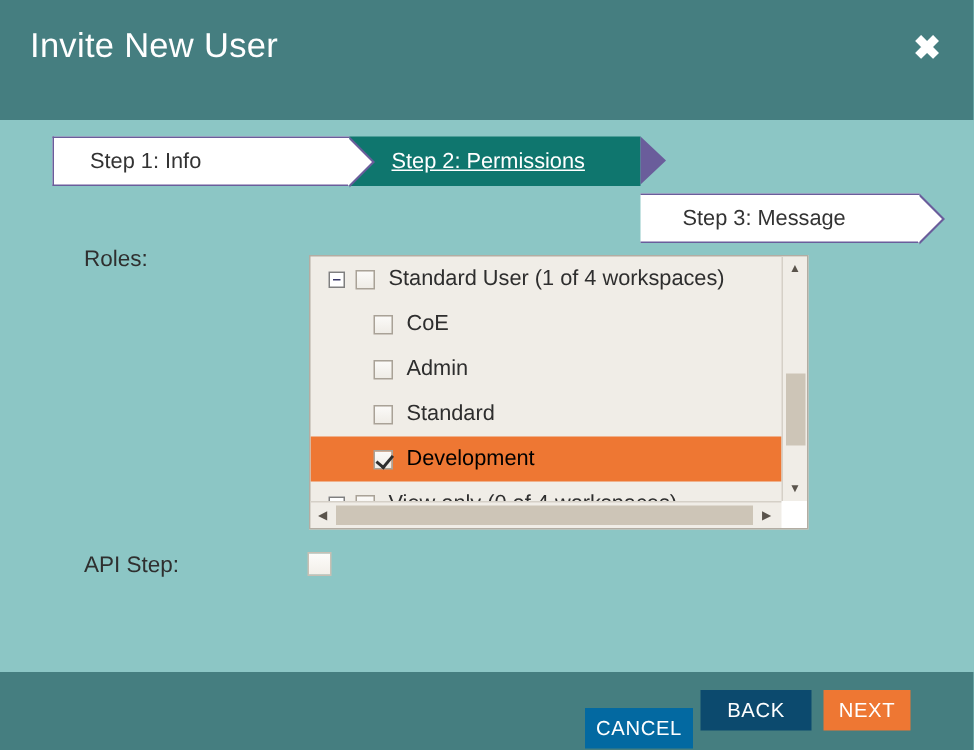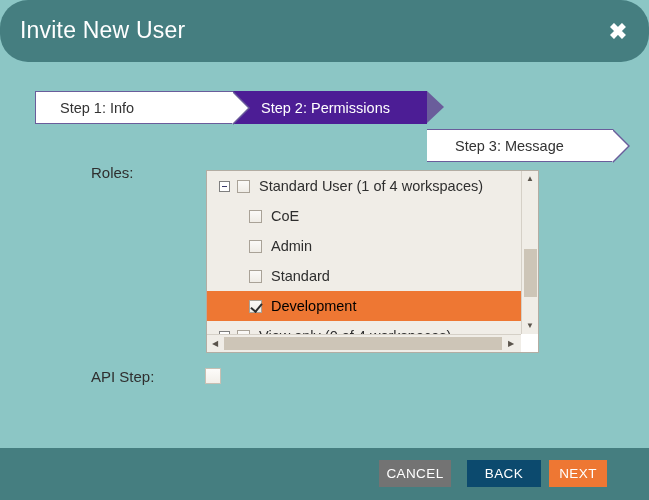--- a/index.html
+++ b/index.html
@@ -17,23 +17,22 @@
     width: 649px;
     height: 500px;
     background: #8cc6c5;
   }
 
   
   #titlebar {
     position: absolute;
     left: 0; top: 0;
     width: 649px;
-    height: 62px;
+    height: 80px;
     background: #457e80;
-    border-radius: 28px;
   }
   #title-text {
     position: absolute;
     left: 20px;
     top: 17px;
     font-size: 23px;
     color: #ffffff;
     letter-spacing: 0.2px;
   }
   #close-btn {
@@ -99,23 +98,24 @@
     border-top: 16px solid transparent;
     border-bottom: 16px solid transparent;
     border-left: 16px solid #ffffff;
     z-index: 2;
   }
 
   
   #step-2 {
     left: 198px;
     width: 194px;
-    background: #4c1d95;
+    background: #0f766e;
     padding-left: 28px;
     color: #ffffff;
+    text-decoration: underline;
   }
   #step-2::after {
     content: "";
     position: absolute;
     right: -17px;
     top: 0px;
     width: 0; height: 0;
     border-top: 16.5px solid transparent;
     border-bottom: 16.5px solid transparent;
     border-left: 17px solid #6a5d9b;
@@ -155,21 +155,20 @@
     border-bottom: 16px solid transparent;
     border-left: 16px solid #ffffff;
     z-index: 2;
   }
 
   
   .form-label {
     position: absolute;
     font-size: 15px;
     color: #2f2f2f;
-    margin-left: 35px;
   }
   #roles-label { left: 56px; top: 164px; }
   #apionly-label { left: 56px; top: 368px; }
 
   
   #roles-panel {
     position: absolute;
     left: 206px;
     top: 170px;
     width: 333px;
@@ -349,21 +348,21 @@
     top: 12px;
     height: 27px;
     border: none;
     color: #ffffff;
     font-size: 13.5px;
     font-family: "Liberation Sans", sans-serif;
     letter-spacing: 0.4px;
     cursor: pointer;
     padding: 0;
   }
-  #btn-cancel { left: 379px; width: 72px; background: #737373; }
+  #btn-cancel { left: 390px; width: 72px; background: #0369a1; margin-top: 12px; }
   #btn-back   { left: 467px; width: 74px; background: #0c4a6e; }
   #btn-next   { left: 549px; width: 58px; background: #ee7733; }
 </style>
 </head>
 <body>
 
 <div id="dialog">
 
   <div id="titlebar">
     <div id="title-text">Invite New User</div>

